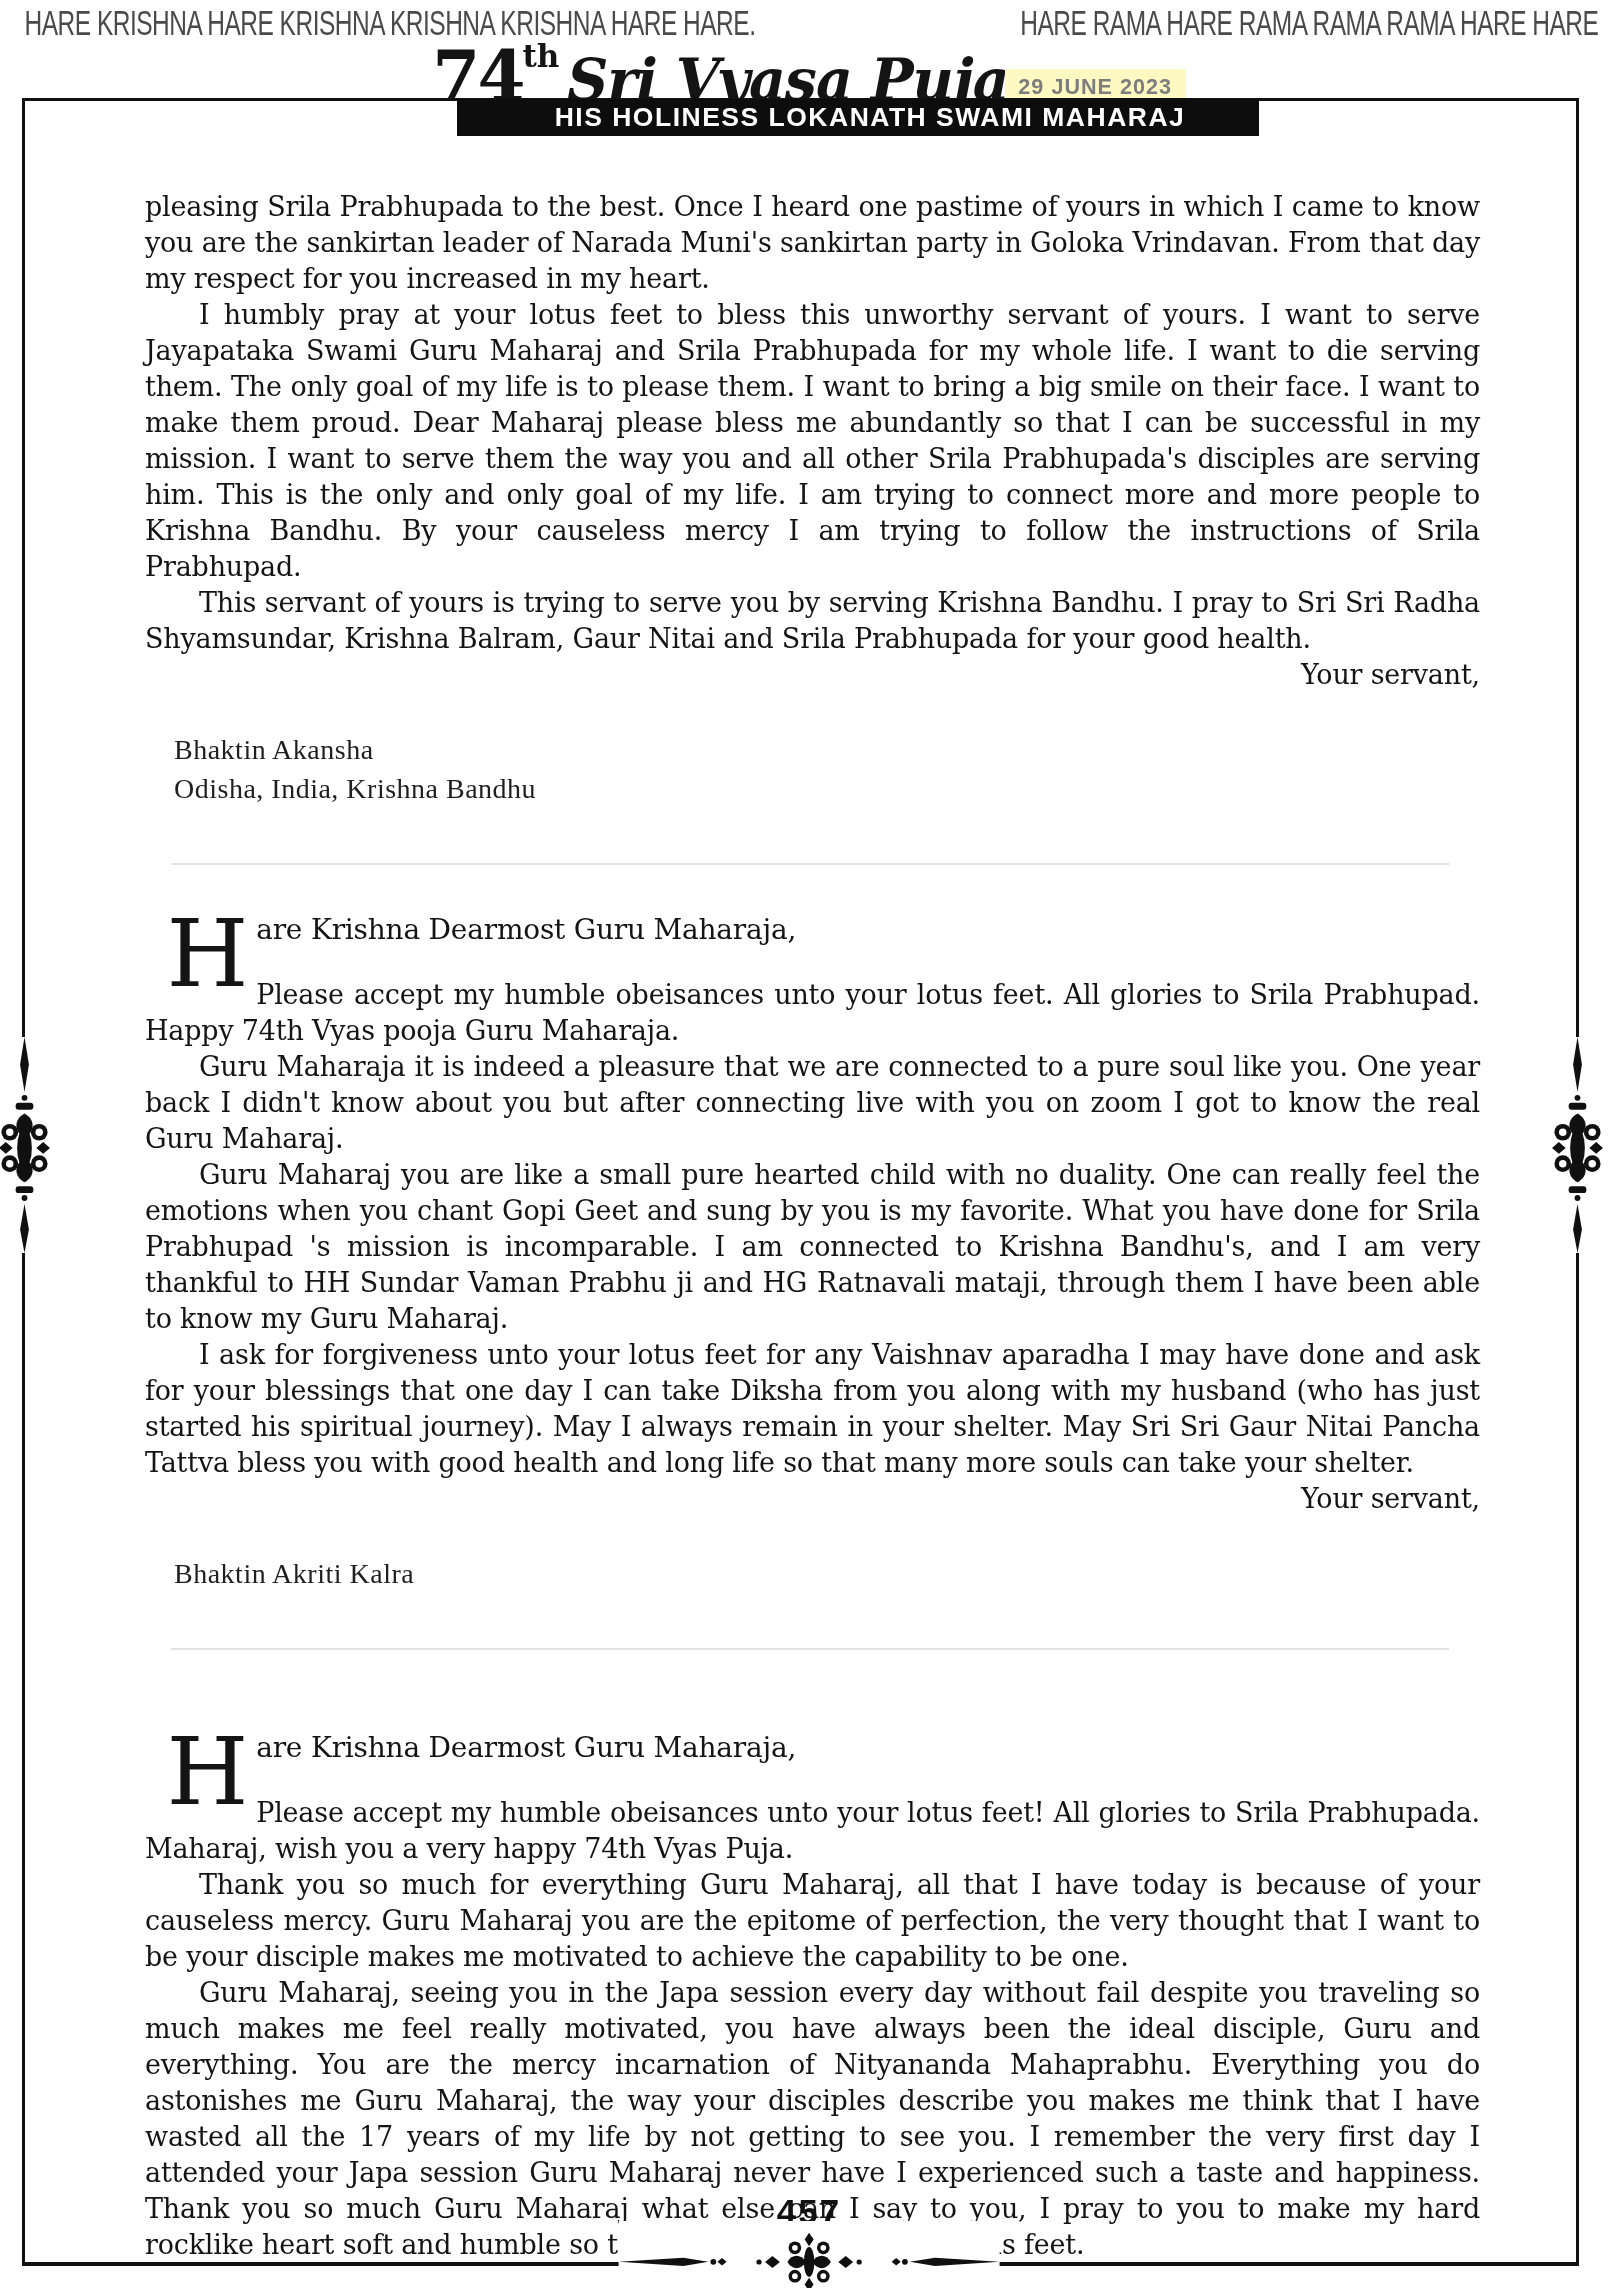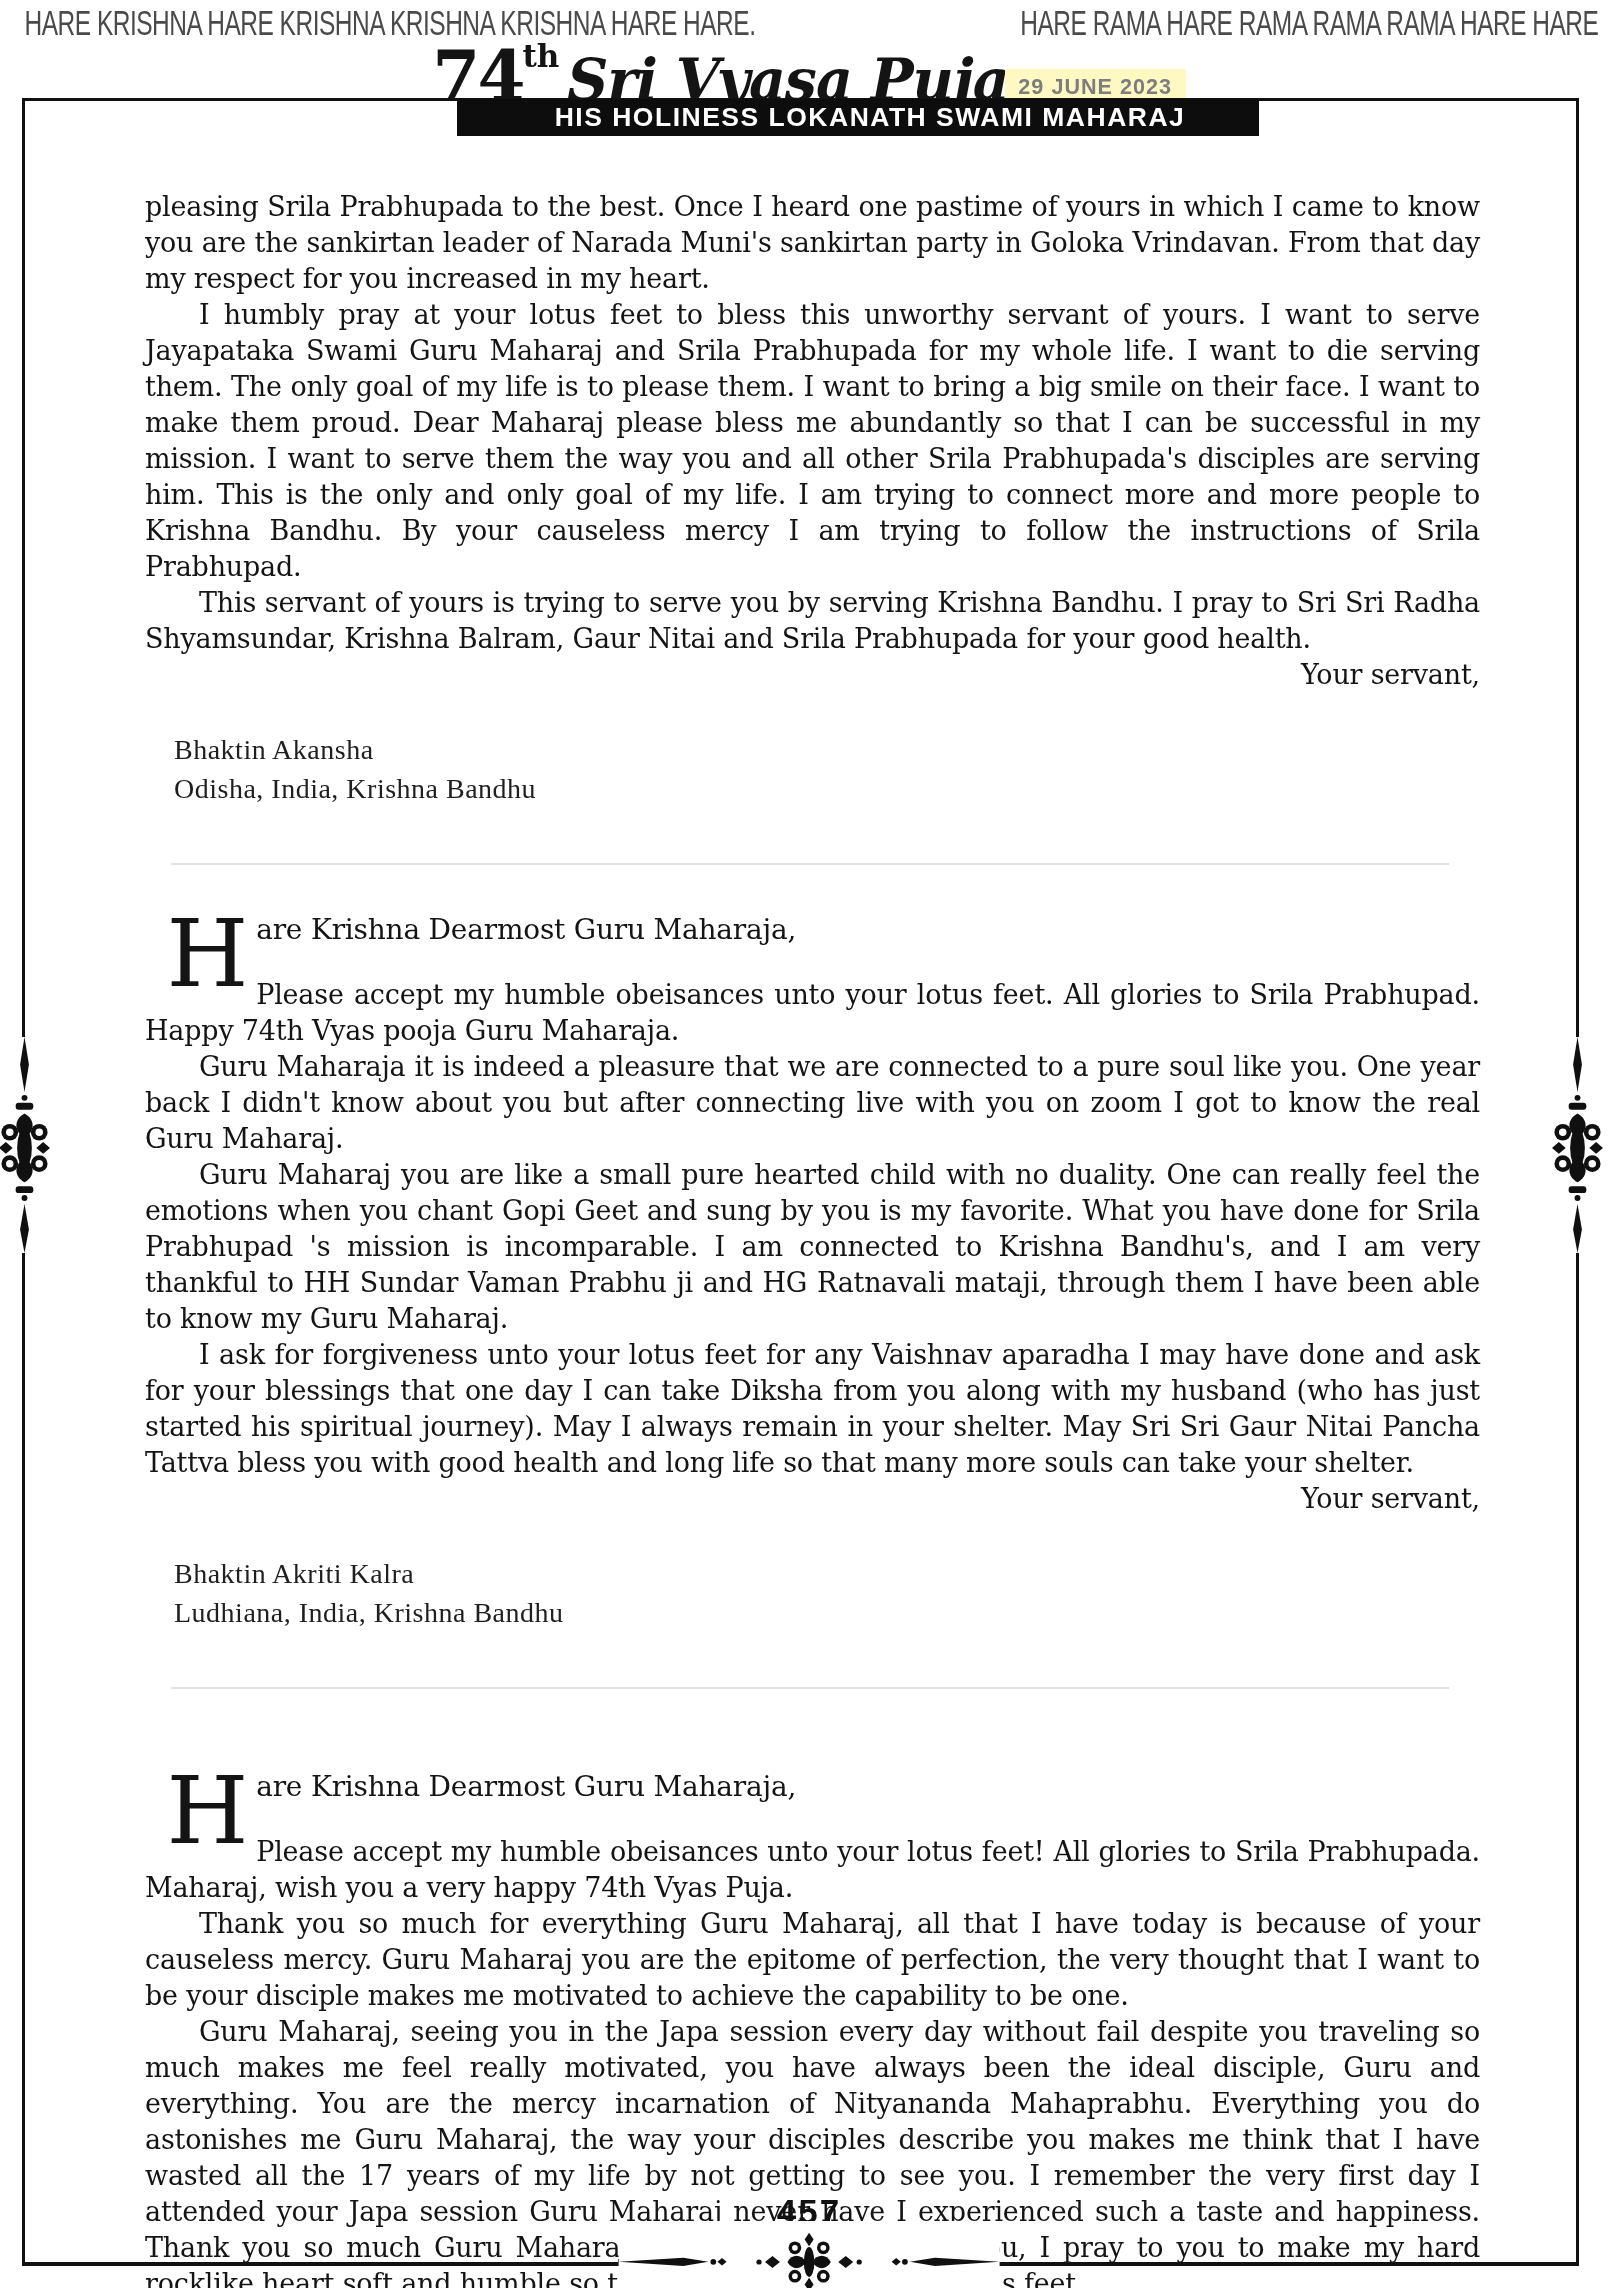--- a/index.html
+++ b/index.html
@@ -176,21 +176,20 @@
     <div class="letter-head">
       <span class="dropcap">H</span><span class="salutation">are Krishna  Dearmost Guru Maharaja,</span>
     </div>
     <p>Please accept my humble obeisances unto your lotus feet. All glories to Srila Prabhupad. Happy 74th Vyas pooja Guru Maharaja.</p>
     <p class="indent">Guru Maharaja it is indeed a pleasure that we are connected to a pure soul like you. One year back I didn't know about you but after connecting live with you on zoom I got to know the real Guru Maharaj.</p>
     <p class="indent">Guru Maharaj you are like a small pure hearted child with no duality. One can really feel the emotions when you chant Gopi Geet and sung by you is my favorite. What you have done for Srila Prabhupad 's mission is incomparable. I am connected to Krishna Bandhu's, and I am very thankful to HH Sundar Vaman Prabhu ji and HG Ratnavali mataji, through them I have been able to know my Guru Maharaj.</p>
     <p class="indent">I ask for forgiveness unto your lotus feet for any Vaishnav aparadha I may have done and ask for your blessings that one day I can take Diksha from you along with my husband (who has just started his spiritual journey). May I always remain in your shelter. May Sri Sri Gaur Nitai Pancha Tattva bless you with good health and long life so that many more souls can take your shelter.</p>
     <p class="closing">Your servant,</p>
     <div class="sig">
       <div>Bhaktin Akriti Kalra</div>
-      <div>Ludhiana, India, Krishna Bandhu</div>
     </div>
   </section>
 
   <hr class="divider">
 
   <section class="letter third">
     <div class="letter-head">
       <span class="dropcap">H</span><span class="salutation">are Krishna  Dearmost Guru Maharaja,</span>
     </div>
     <p>Please accept my humble obeisances unto your lotus feet! All glories to Srila Prabhupada. Maharaj, wish you a very happy 74th Vyas Puja.</p>

